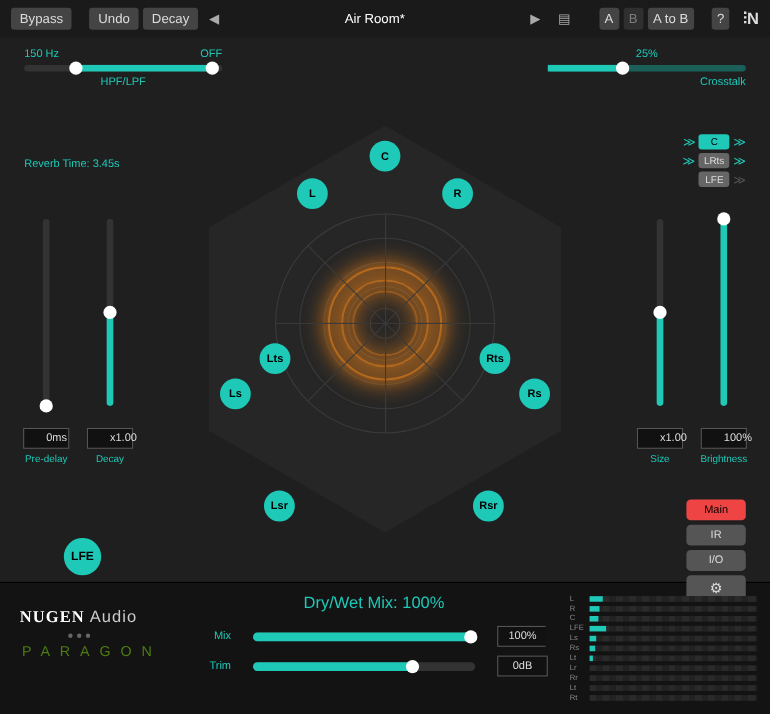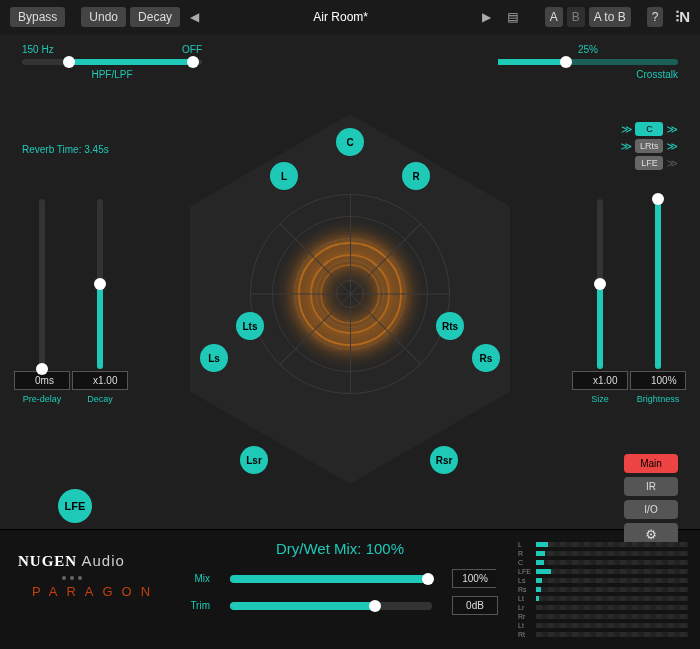--- a/index.html
+++ b/index.html
@@ -29,40 +29,40 @@
   .route-tag.gray { background: #666; color: #ddd; }
   .chev { color: #1ec9b8; font-size: 11px; }
   .chev.gray { color: #555; }
   .reverb-time { position: absolute; top: 110px; left: 22px; color: #1ec9b8; font-size: 10px; }
   .vsliders-left { position: absolute; top: 165px; left: 22px; display: flex; gap: 18px; }
   .vsliders-right { position: absolute; top: 165px; right: 22px; display: flex; gap: 18px; }
   .vslider { width: 40px; display: flex; flex-direction: column; align-items: center; }
   .vtrack { width: 6px; height: 170px; background: #333; border-radius: 3px; position: relative; }
   .vfill { position: absolute; width: 6px; background: #1ec9b8; bottom: 0; border-radius: 3px; }
   .vthumb { position: absolute; width: 12px; height: 12px; background: #fff; border-radius: 50%; left: -3px; cursor: pointer; }
-  .vs-value { margin-top: 2px; border: 1px solid #555; background: #111; color: #ddd; padding: 3px 20px; font-size: 10px; width: 56px; text-align: center; }
+  .vs-value { margin-top: 20px; border: 1px solid #555; background: #111; color: #ddd; padding: 3px 20px; font-size: 10px; width: 42px; text-align: center; }
   .vs-lbl { color: #1ec9b8; font-size: 9px; margin-top: 4px; }
   .hexwrap { position: absolute; top: 60px; left: 50%; transform: translateX(-50%); width: 360px; height: 400px; }
   .hexagon { position: absolute; top: 20px; left: 20px; width: 320px; height: 370px; background: #262626; clip-path: polygon(50% 0, 100% 25%, 100% 75%, 50% 100%, 0 75%, 0 25%); }
   .radial { position: absolute; top: 100px; left: 80px; width: 200px; height: 200px; border-radius: 50%; }
   .ring { position: absolute; border-radius: 50%; border: 1px solid #3a3a3a; }
   .glow { position: absolute; border-radius: 50%; box-shadow: 0 0 18px 6px rgba(230,130,30,.55), inset 0 0 20px 4px rgba(230,130,30,.45); border: 2px solid rgba(230,130,30,.7); }
   .spoke { position: absolute; width: 1px; height: 100px; background: #3a3a3a; top: 0; left: 50%; transform-origin: bottom center; }
   .ch-node { position: absolute; width: 28px; height: 28px; border-radius: 50%; background: #1ec9b8; color: #000; display: flex; align-items: center; justify-content: center; font-size: 10px; cursor: pointer; font-weight: bold; }
   .lfe-node { position: absolute; top: 455px; left: 58px; width: 34px; height: 34px; border-radius: 50%; background: #1ec9b8; color: #000; display: flex; align-items: center; justify-content: center; font-size: 11px; cursor: pointer; font-weight: bold; }
   .right-buttons { position: absolute; top: 420px; right: 22px; display: flex; flex-direction: column; gap: 4px; }
   .rbtn { width: 54px; padding: 4px 0; text-align: center; font-size: 10px; border-radius: 4px; cursor: pointer; background: #555; color: #ddd; }
   .rbtn.active { background: #ef4444; color: #000; }
   .footer { height: 120px; background: #131313; display: flex; border-top: 1px solid #000; }
   .brand { width: 170px; padding: 22px 0 0 18px; }
   .brand-nugen { font-size: 15px; color: #ccc; letter-spacing: 1px; }
   .brand-nugen b { font-weight: bold; color: #fff; font-family: Liberation Serif, serif; }
   .dots { display: flex; gap: 4px; margin: 6px 0 4px 44px; }
   .dot { width: 4px; height: 4px; border-radius: 50%; background: #666; }
-  .brand-paragon { font-size: 13px; color: #c2410c; letter-spacing: 9px; margin-left: 14px; }
+  .brand-paragon { font-size: 13px; color: #4d7c0f; letter-spacing: 9px; margin-left: 2px; }
   .mix-section { flex: 1; padding: 10px 12px 0 12px; }
   .drywet-title { text-align: center; color: #1ec9b8; font-size: 15px; margin-bottom: 12px; }
   .mixrow { display: flex; align-items: center; gap: 20px; margin-bottom: 8px; }
   .mixlbl { color: #1ec9b8; font-size: 10px; width: 28px; text-align: right; }
   .mixtrack { flex: 1; height: 8px; background: #333; border-radius: 4px; position: relative; }
   .mixfill { position: absolute; height: 8px; background: #1ec9b8; left: 0; border-radius: 4px; }
   .mixthumb { position: absolute; width: 12px; height: 12px; background: #fff; border-radius: 50%; top: -2px; cursor: pointer; }
   .mixval { border: 1px solid #555; background: #111; color: #ddd; padding: 3px 4px; font-size: 10px; width: 46px; text-align: center; }
   .meters { width: 190px; padding: 10px 12px 0 8px; position: relative; }
   .meter-list { display: flex; flex-direction: column; gap: 1px; }

